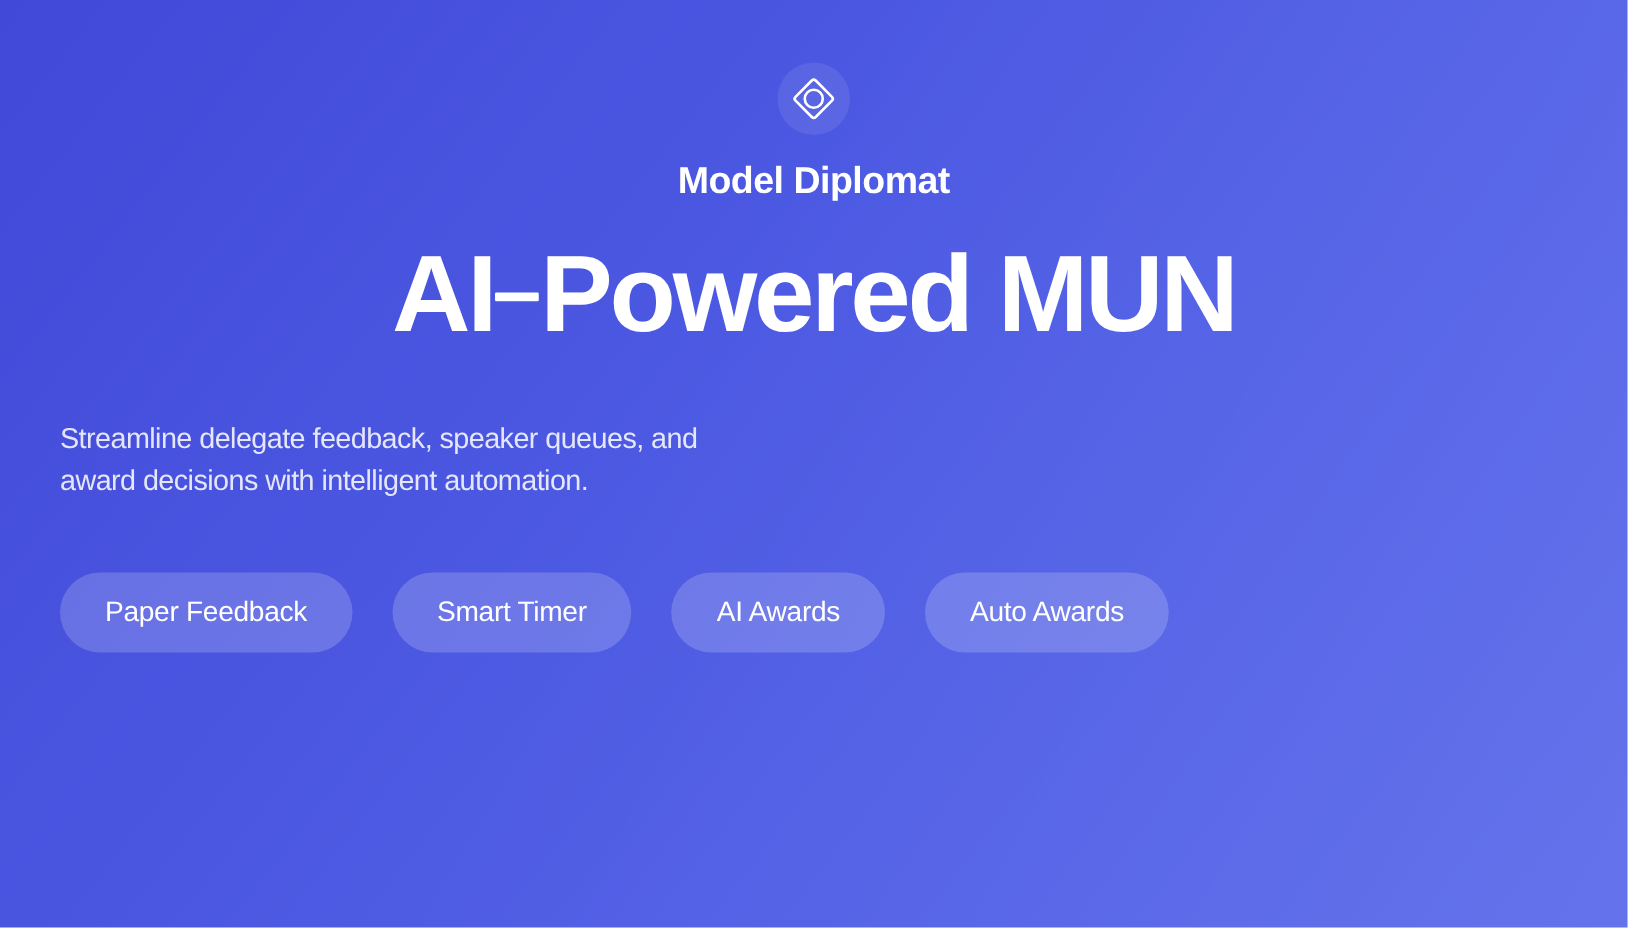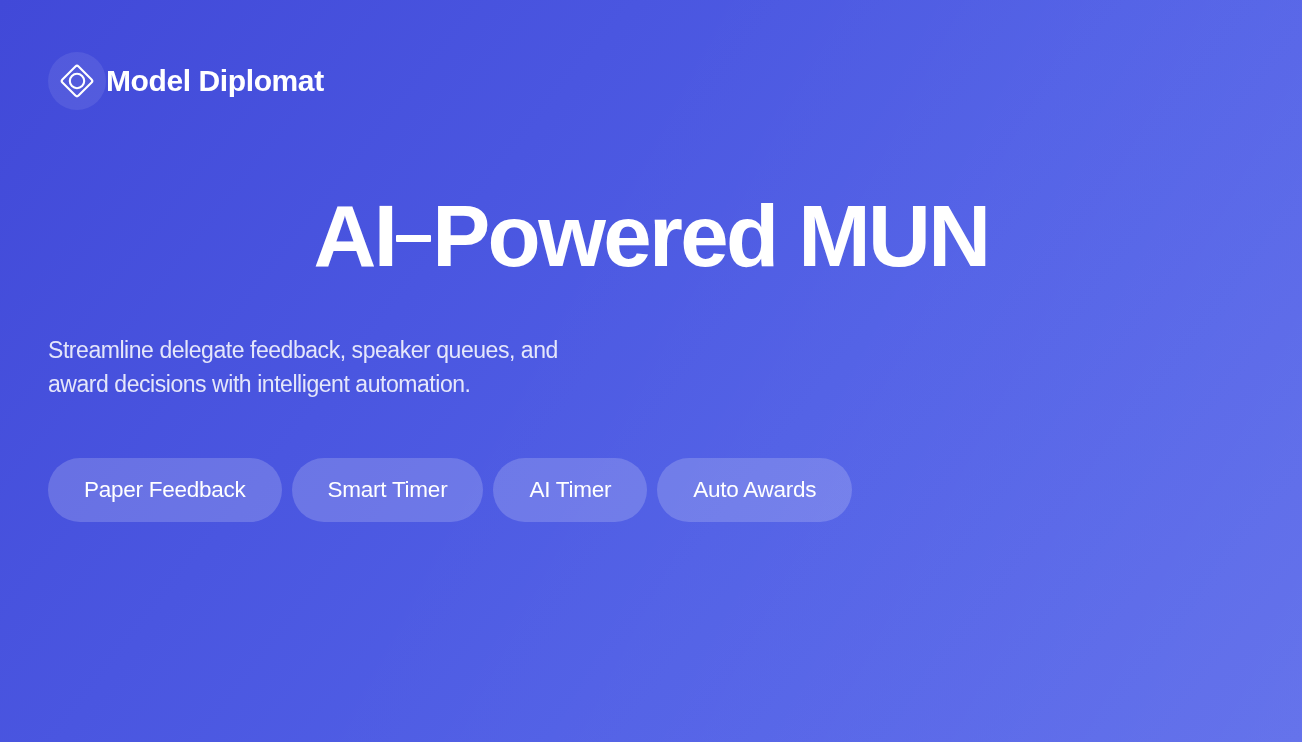--- a/index.html
+++ b/index.html
@@ -38,21 +38,23 @@
   .hero-inner {
     position: relative;
     z-index: 2;
     padding: 50px 48px 0 48px;
   }
 
   
   .brand {
     display: flex;
     align-items: center;
+    gap: 22px;
     height: 62px;
+    flex-direction: column;
   }
 
   .brand-badge {
     width: 58px;
     height: 58px;
     flex: 0 0 58px;
     border-radius: 50%;
     background: rgba(255, 255, 255, 0.085);
     display: flex;
     align-items: center;
@@ -112,21 +114,21 @@
   }
 
   .subtitle .line {
     display: block;
   }
 
   
   .pill-row {
     display: flex;
     align-items: flex-end;
-    gap: 10px;
+    gap: 32px;
     margin: 57px 0 0 0;
   }
 
   .pill {
     height: 64px;
     box-sizing: border-box;
     padding: 0 36px;
     border-radius: 999px;
     background: rgba(255, 255, 255, 0.185);
     color: #ffffff;
@@ -167,21 +169,21 @@
     </p>
 
     <div class="pill-row">
       <div class="pill">
         <span>Paper Feedback</span>
       </div>
       <div class="pill">
         <span>Smart Timer</span>
       </div>
       <div class="pill">
-        <span>AI Timer</span>
+        <span>AI Awards</span>
       </div>
       <div class="pill">
         <span>Auto Awards</span>
       </div>
     </div>
 
   </div>
 </div>
 
 </body></html>

